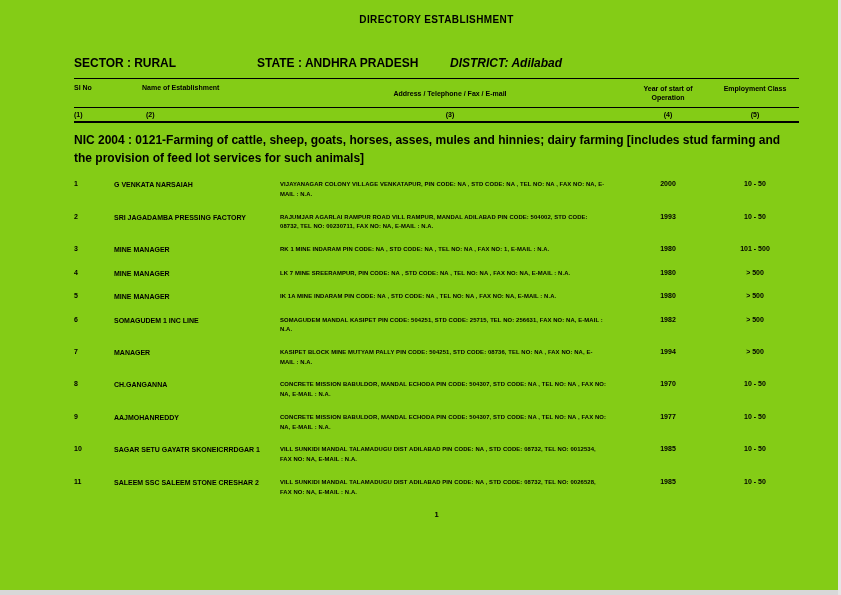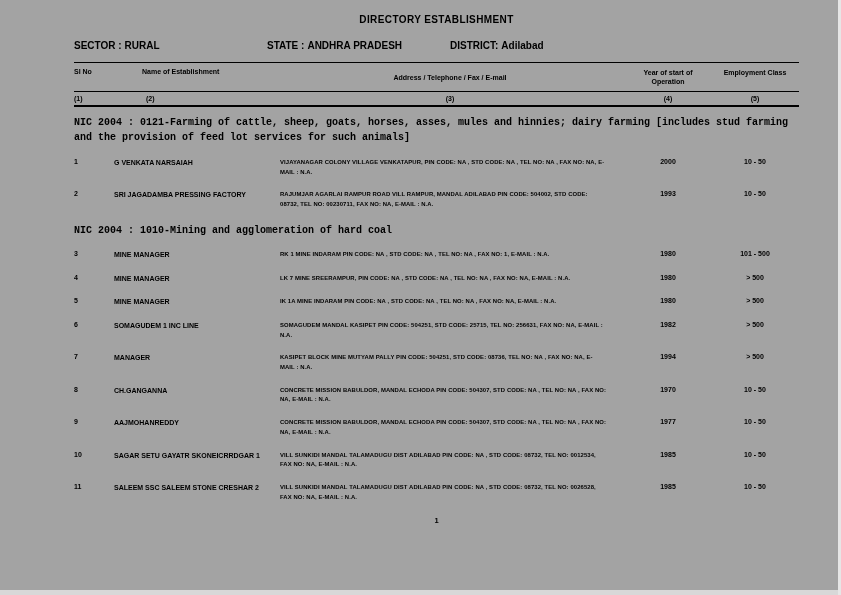--- a/index.html
+++ b/index.html
@@ -7,66 +7,65 @@
   body {
     background:#ffffff;
     font-family:"Liberation Sans", sans-serif;
     color:#000;
     position:relative;
     overflow:hidden;
   }
   .page {
     position:relative;
     width:841px; height:595px;
-    background:#a3a3a3;
+    background:#84cc16;
     padding:8px 42px 0 74px;
     overflow:hidden;
   }
   .doc-title {
     text-align:center;
     font-weight:bold;
     font-size:10px;
     letter-spacing:0.4px;
     margin-top:6px;
   }
   .meta-row {
     position:relative;
     height:11px;
-    margin-top:15px;
-    font-size:10px;
+    margin-top:31px;
+    font-size:12px;
     font-weight:bold;
     white-space:nowrap;
   }
   .meta-sector { position:absolute; left:0; }
-  .meta-state { position:absolute; left:193px; }
-  .meta-district { position:absolute; left:376px; }
+  .meta-state { position:absolute; left:183px; }
+  .meta-district { position:absolute; left:376px;font-style:italic; }
   .meta-row .val { margin-left:3px; }
   .rule { border-top:1px solid #000; }
   .rule-top { margin-top:11px; }
   .rule-thick { border-top:2.2px solid #000; }
   .grid {
     display:grid;
     grid-template-columns:34px 160px 340px 84px 78px;
     column-gap:6px;
   }
   .header-row { padding:5px 0 4px; font-size:7px; font-weight:bold; }
   .h-name { padding-left:28px; }
   .h-address { text-align:center; align-self:center; }
   .h-year, .h-emp { text-align:center; line-height:1.35; padding:0 6px; }
   .colnum-row { padding:3px 0 3px; font-size:7px; font-weight:bold; }
   .c2 { padding-left:32px; }
   .c3 { text-align:center; }
   .c4, .c5 { text-align:center; }
   .nic-heading {
-    font-size:10px;
+    font-size:12px;
     font-weight:bold;
     margin:8px 0 12px;
     line-height:1.55;
     max-width:722px;
-    font-family:Liberation Mono, monospace;
   }
   .data-row {
     margin:0 0 13px;
     font-size:7px;
     font-weight:bold;
   }
   .cell.name { padding-right:8px; line-height:1.5; }
   .cell.address {
     font-size:5.9px;
     line-height:1.65;
@@ -135,21 +134,20 @@
         <div class="cell year">2000</div>
         <div class="cell emp">10 - 50</div>
       </div>
       <div class="grid data-row">
         <div class="cell sl">2</div>
         <div class="cell name">SRI JAGADAMBA PRESSING FACTORY</div>
         <div class="cell address">RAJUMJAR AGARLAI RAMPUR ROAD VILL RAMPUR, MANDAL ADILABAD  PIN CODE: 504002, STD CODE: 08732, TEL NO: 00230711, FAX NO: NA, E-MAIL : N.A.</div>
         <div class="cell year">1993</div>
         <div class="cell emp">10 - 50</div>
       </div>
-      <div class="nic-heading">NIC 2004 : 1010-Mining and agglomeration of hard coal</div>
       <div class="grid data-row">
         <div class="cell sl">3</div>
         <div class="cell name">MINE MANAGER</div>
         <div class="cell address">RK 1 MINE INDARAM   PIN CODE: NA , STD CODE: NA ,  TEL NO: NA ,  FAX NO: 1, E-MAIL : N.A.</div>
         <div class="cell year">1980</div>
         <div class="cell emp">101 - 500</div>
       </div>
       <div class="grid data-row">
         <div class="cell sl">4</div>
         <div class="cell name">MINE MANAGER</div>

